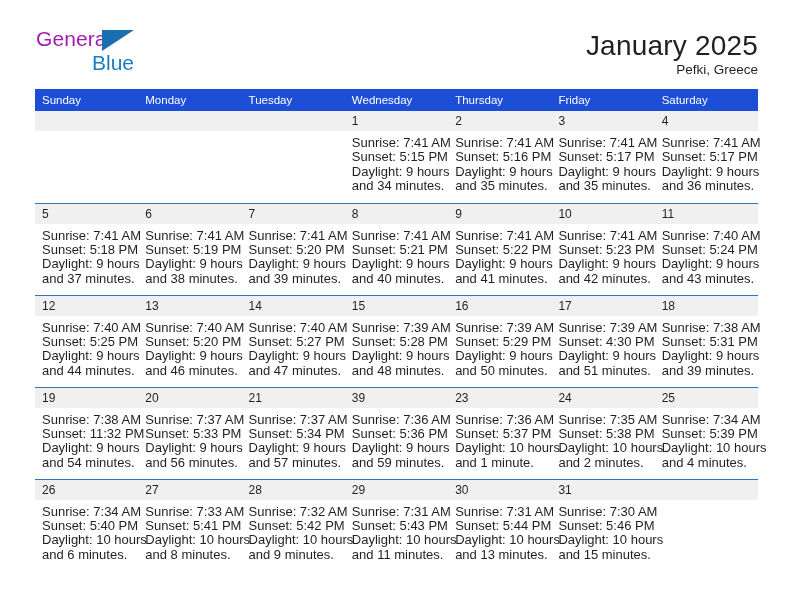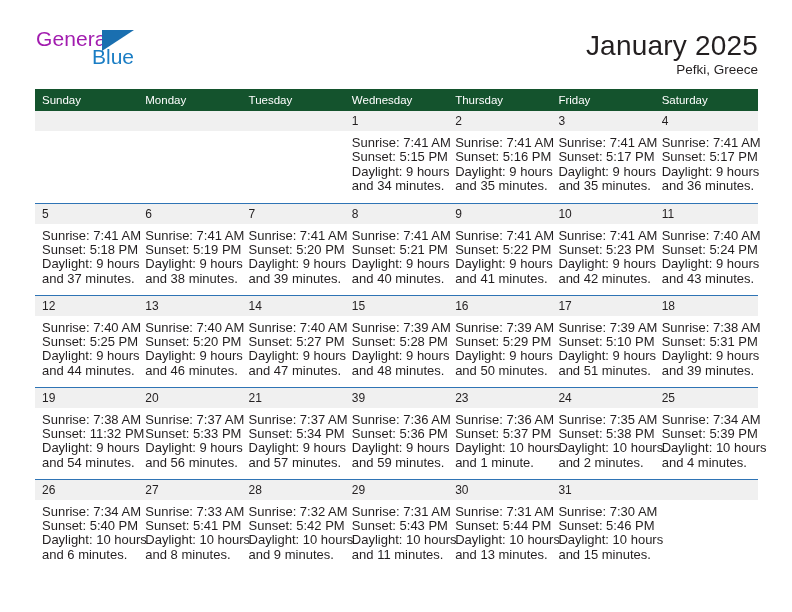--- a/index.html
+++ b/index.html
@@ -37,21 +37,21 @@
   }
   .logo-general {
     font-size: 21px;
     color: #a21caf;
     letter-spacing: 0.1px;
     font-family: "Liberation Sans", sans-serif;
   }
   .logo-blue {
     position: absolute;
     left: 56px;
-    top: 18px;
+    top: 24px;
     font-size: 21px;
     color: #1a7dc4;
     font-family: "Liberation Sans", sans-serif;
   }
   .logo-tri {
     position: absolute;
     left: 66px;
     top: 2px;
     width: 0;
     height: 0;
@@ -79,21 +79,21 @@
     padding: 0 34px 0 35px;
     margin-top: 12px;
     box-sizing: border-box;
   }
   table.cal {
     width: 723px;
     border-collapse: collapse;
     table-layout: fixed;
   }
   table.cal th {
-    background: #14532d;
+    background: #1d4ed8;
     color: #ffffff;
     font-size: 11.5px;
     font-weight: normal;
     text-align: left;
     padding: 5px 0 5px 7px;
     height: 19px;
     box-sizing: border-box;
   }
   table.cal td {
     vertical-align: top;
@@ -361,21 +361,21 @@
                   <div>Daylight: 9 hours</div>
                   <div>and 50 minutes.</div>
                 </div>
               </div>
             </td>
             <td>
               <div class="cell">
                 <div class="daynum">17</div>
                 <div class="info">
                   <div>Sunrise: 7:39 AM</div>
-                  <div>Sunset: 5:10 PM</div>
+                  <div>Sunset: 4:30 PM</div>
                   <div>Daylight: 9 hours</div>
                   <div>and 51 minutes.</div>
                 </div>
               </div>
             </td>
             <td>
               <div class="cell">
                 <div class="daynum">18</div>
                 <div class="info">
                   <div>Sunrise: 7:38 AM</div>

